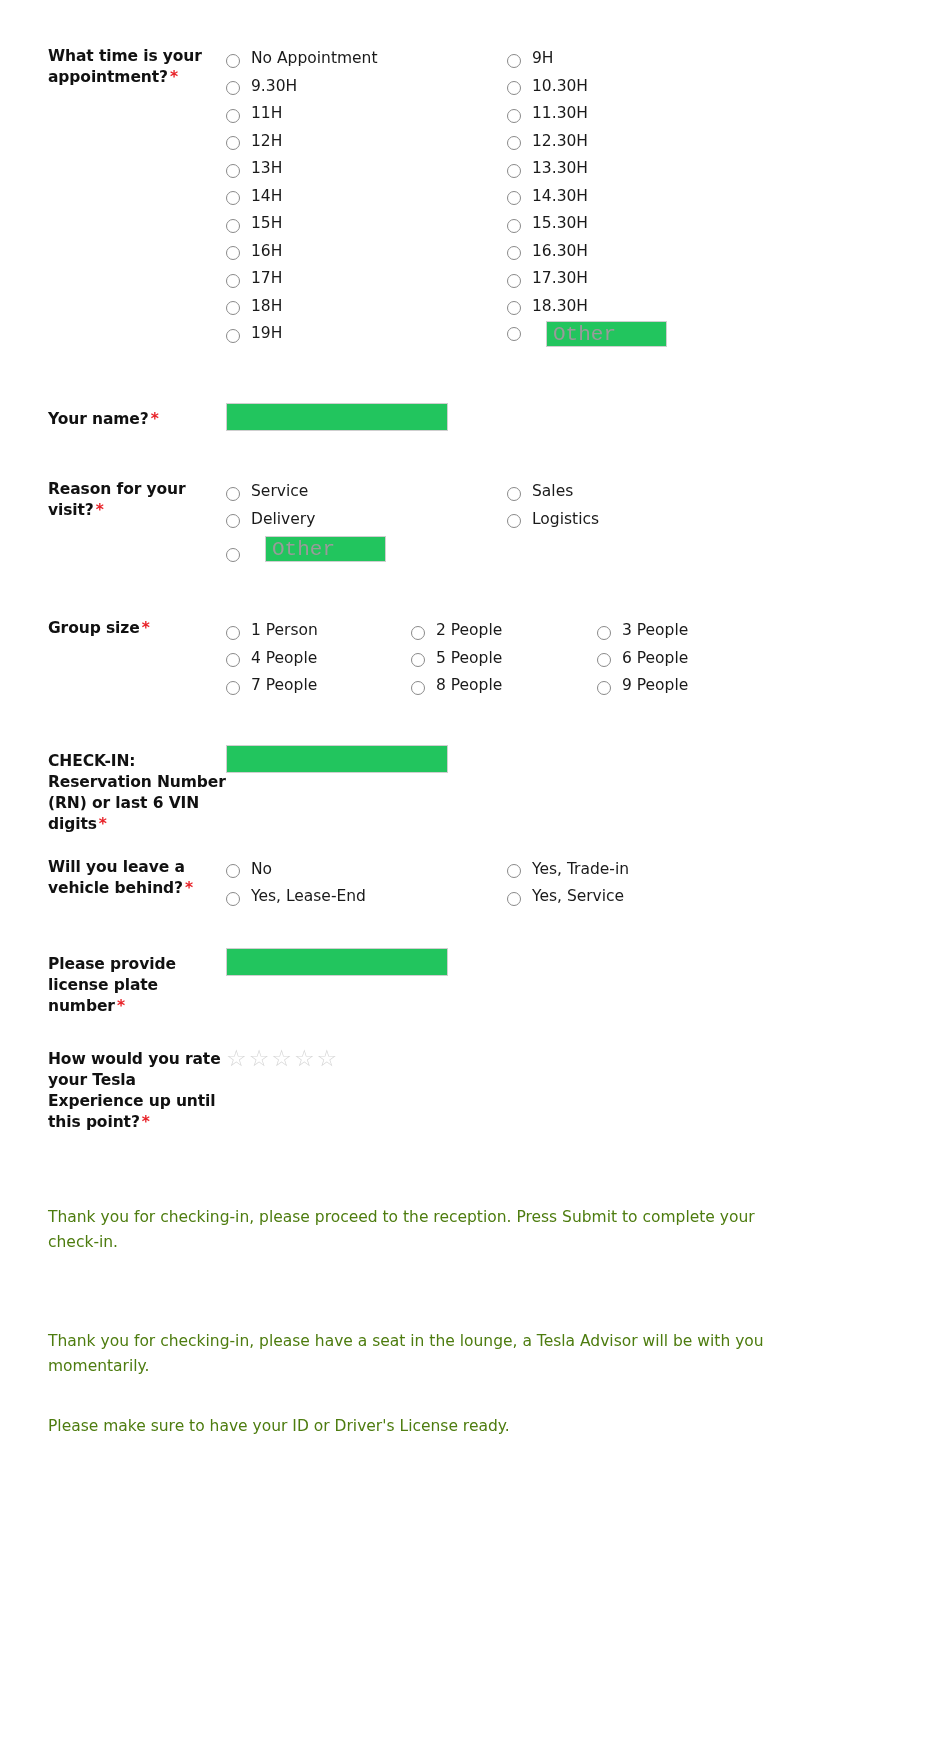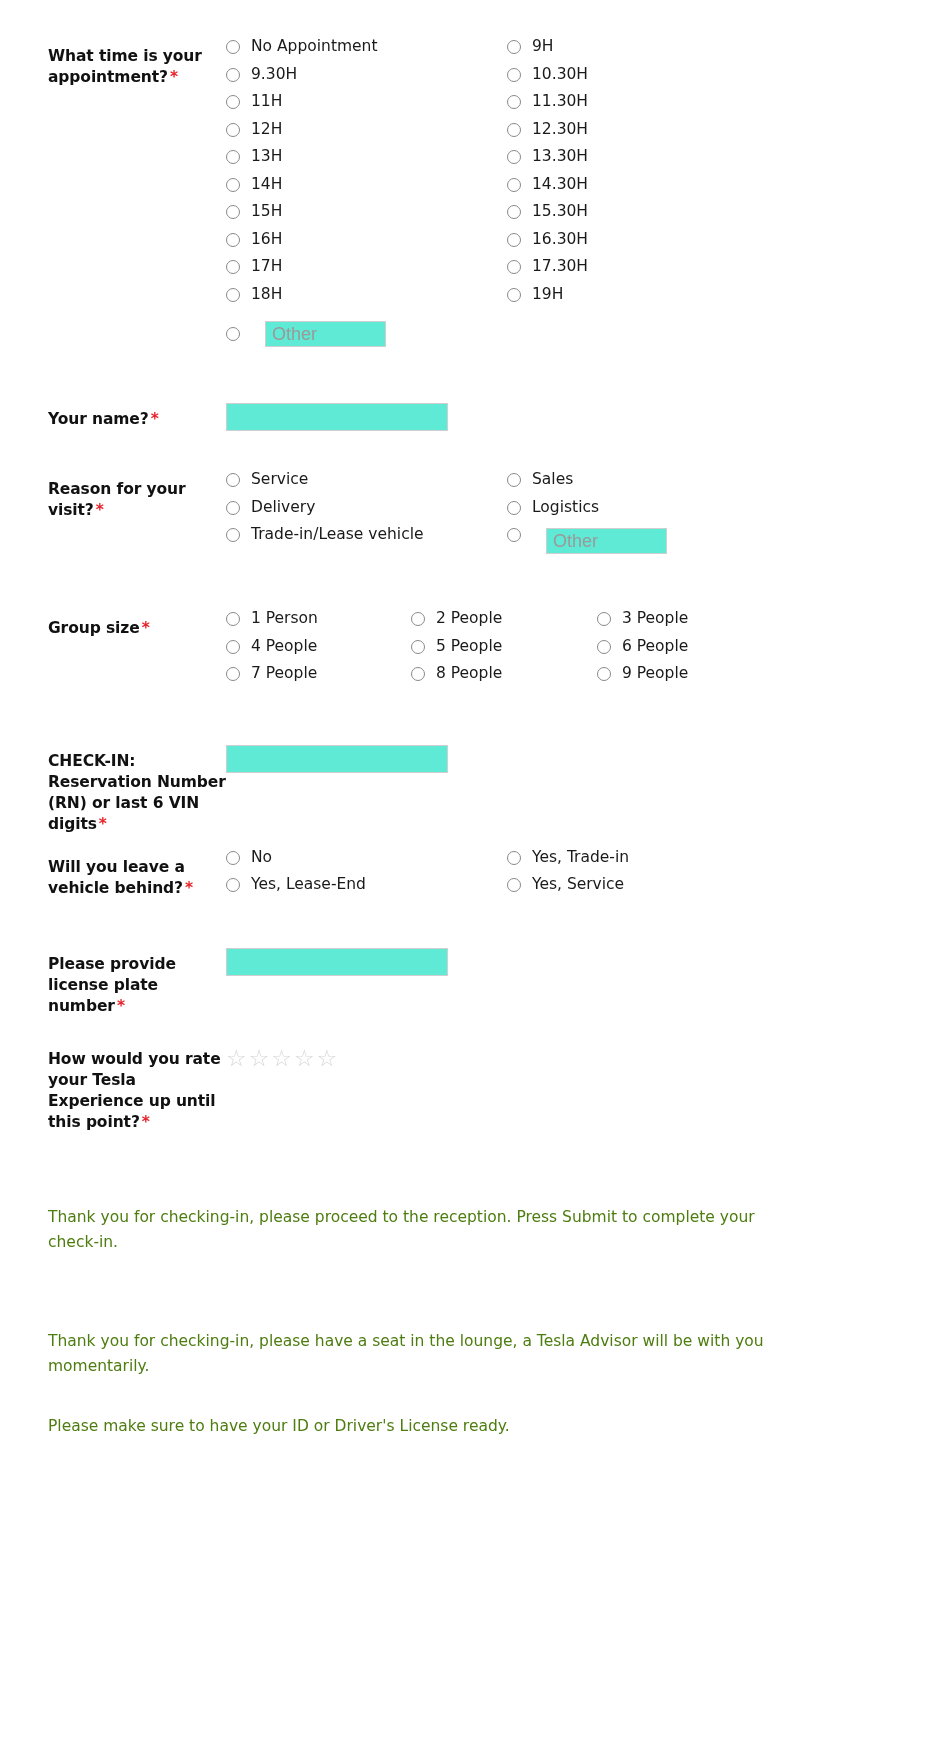--- a/index.html
+++ b/index.html
@@ -51,21 +51,21 @@
   .opt-grid {
     display: grid;
     column-gap: 0;
     row-gap: 0;
   }
   .cols-2 { grid-template-columns: 281px 1fr; }
   .cols-3 { grid-template-columns: 185px 186px 1fr; }
 
   .opt {
     display: flex;
-    align-items: flex-start;
+    align-items: flex-end;
     height: 27.5px;
     font-size: 15.5px;
     color: #1a1a1a;
     line-height: 1;
   }
   .radio {
     width: 14px;
     height: 14px;
     min-width: 14px;
     border: 1px solid #8a8a8a;
@@ -76,25 +76,25 @@
   }
   .opt-text {
     white-space: nowrap;
     position: relative;
     top: -1px;
   }
 
   
   .txt-input {
     border: 1px solid #cfcfcf;
-    background: #5eead4;
+    background: #22c55e;
     height: 27px;
     width: 222px;
-    font-size: 18px;
-    font-family: Liberation Sans, sans-serif;
+    font-size: 21px;
+    font-family: Liberation Mono, monospace;
     color: #333333;
     padding: 2px 6px;
     outline: none;
   }
   .txt-input::placeholder {
     color: #9a9a9a;
     opacity: 1;
   }
   .wide-input {
     width: 222px;
@@ -229,20 +229,24 @@
           <span class="radio"></span>
           <span class="opt-text">17.30H</span>
         </div>
         <div class="opt">
           <span class="radio"></span>
           <span class="opt-text">18H</span>
         </div>
 
         <div class="opt">
           <span class="radio"></span>
+          <span class="opt-text">18.30H</span>
+        </div>
+        <div class="opt">
+          <span class="radio"></span>
           <span class="opt-text">19H</span>
         </div>
 
         <div class="opt" style="height:38px;align-items:center;">
           <span class="radio"></span>
           <input class="txt-input other-input" style="width: 121px; margin-left: 14px;" type="text" placeholder="Other">
         </div>
         <div></div>
       </div>
     </div>
@@ -279,24 +283,20 @@
 
         <div class="opt">
           <span class="radio"></span>
           <span class="opt-text">Delivery</span>
         </div>
         <div class="opt">
           <span class="radio"></span>
           <span class="opt-text">Logistics</span>
         </div>
 
-        <div class="opt" style="height:34px;">
-          <span class="radio"></span>
-          <span class="opt-text">Trade-in/Lease vehicle</span>
-        </div>
         <div class="opt" style="height:34px;">
           <span class="radio"></span>
           <input class="txt-input other-input" style="width: 121px; margin-left: 14px;" type="text" placeholder="Other">
         </div>
       </div>
     </div>
   </div>
 
   <div class="gap-lg"></div>
 

